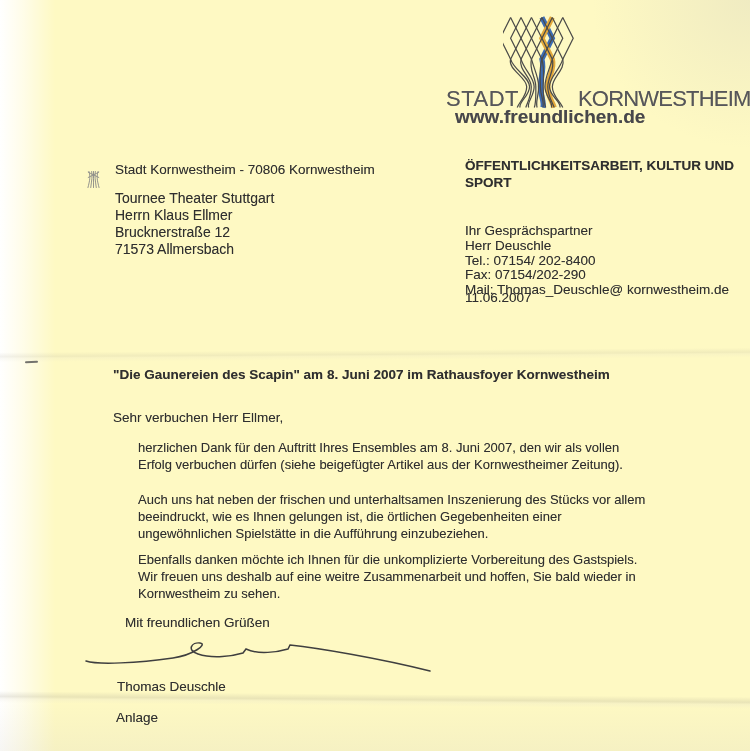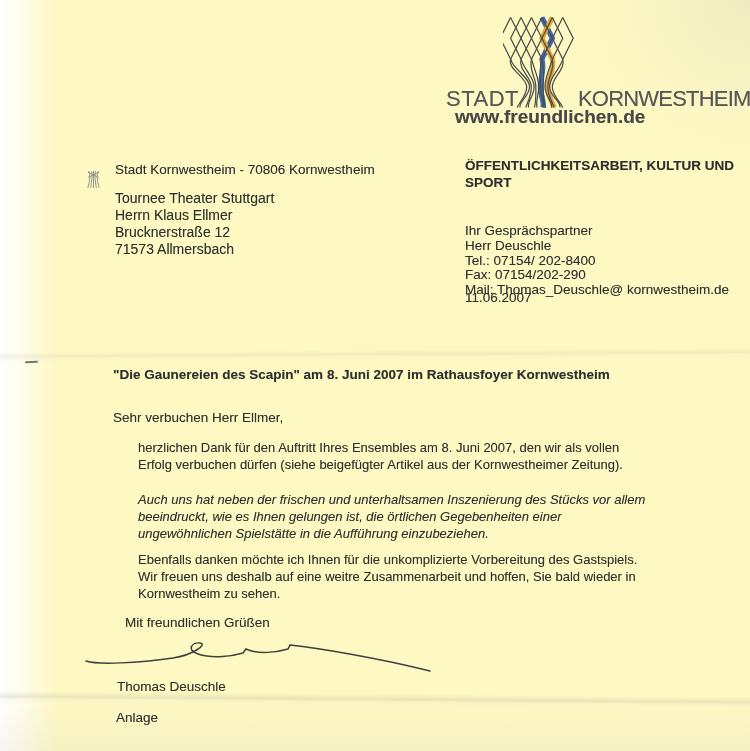--- a/index.html
+++ b/index.html
@@ -32,21 +32,21 @@
   .recipient{left:115px;top:190px;font-size:14px;line-height:17px;white-space:pre-line;}
   
   .dept{left:465px;top:157px;width:288px;font-size:13.5px;line-height:17px;font-weight:bold;}
   .dept-addr{left:465px;top:192px;font-size:13.5px;line-height:16px;}
   .contact{left:465px;top:212px;font-size:13.5px;line-height:14.8px;white-space:pre-line;margin-top:12px;}
   .date{left:465px;top:290px;font-size:13.5px;}
   
   .subject{left:113px;top:367px;font-size:13.5px;font-weight:bold;}
   .salut{left:113px;top:410px;font-size:13.5px;}
   .para{font-size:13px;line-height:17px;white-space:pre-line;width:610px;left:113px;margin-left:25px;}
-  .p1{top:439px;} .p2{top:491px;font-style:italic;} .p3{top:551px;}
+  .p1{top:439px;} .p2{top:491px;} .p3{top:551px;}
   .closing{left:113px;top:615px;font-size:13.5px;margin-left:12px;}
   .sig{left:78px;top:636px;}
   .signer{left:117px;top:679px;font-size:13.5px;}
   .anlage{left:116px;top:710px;font-size:13.5px;}
 </style>
 </head>
 <body>
 
 <div class="page">
 

